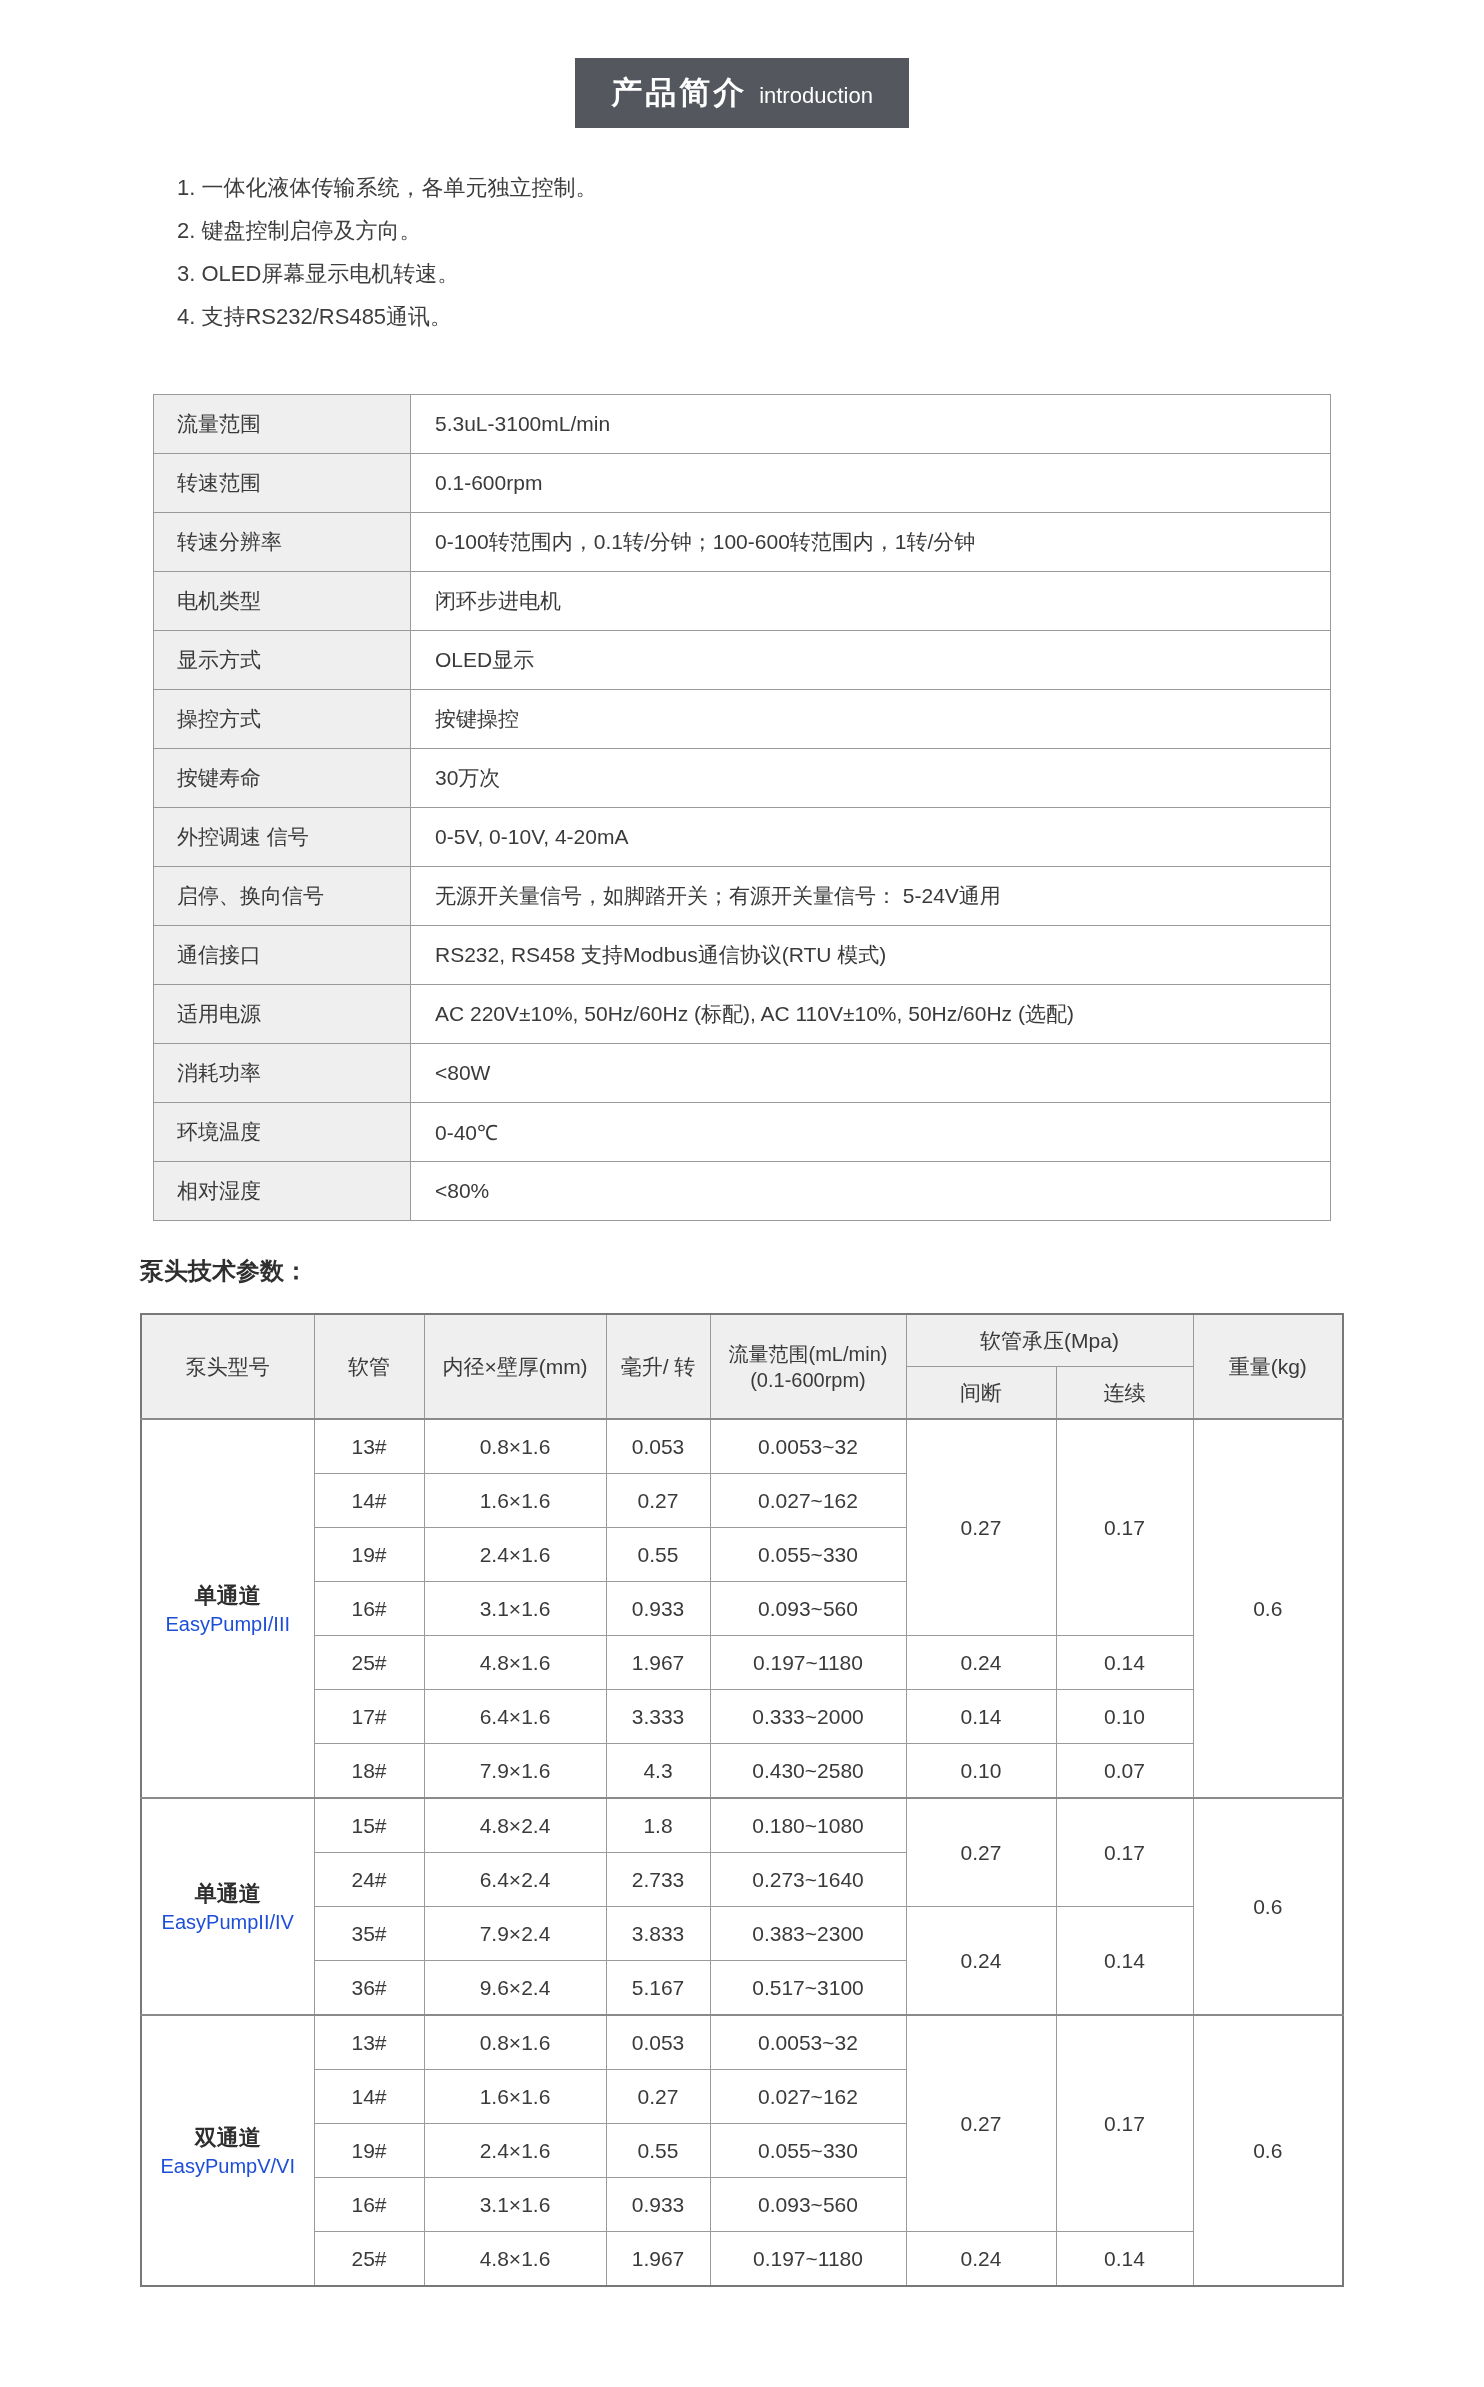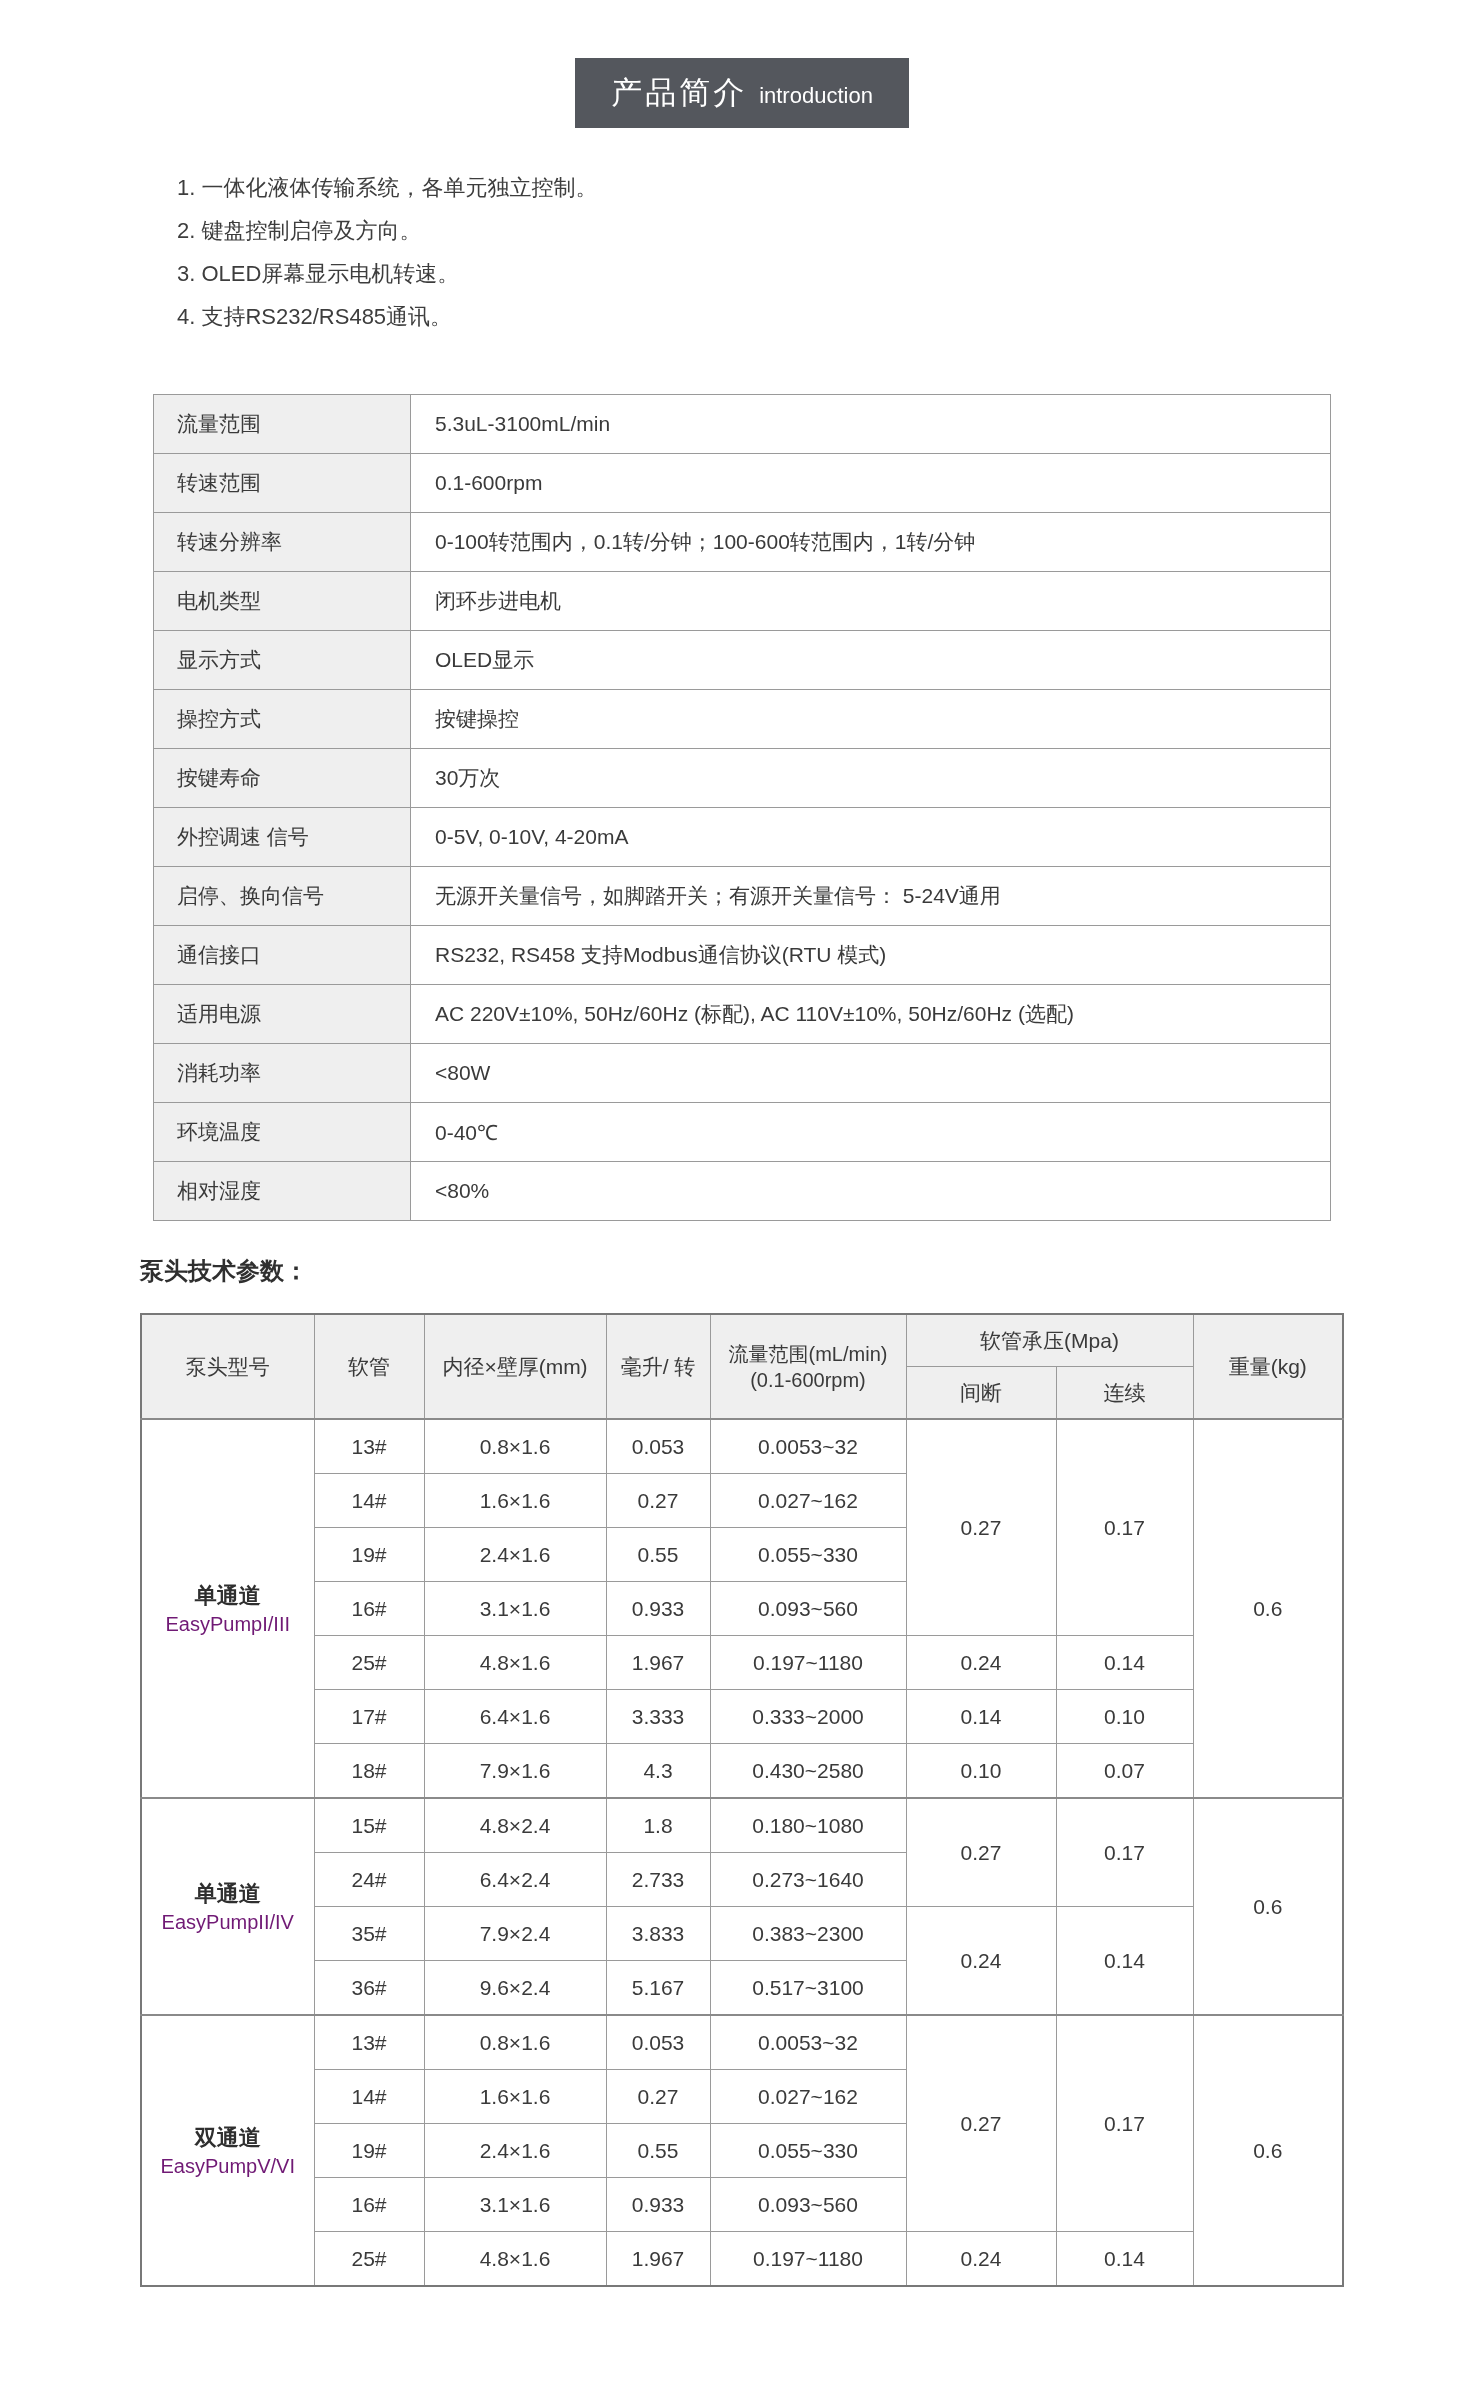--- a/index.html
+++ b/index.html
@@ -38,21 +38,21 @@
     left: 6px;
     right: 6px;
     bottom: -11px;
     height: 20px;
     background: radial-gradient(ellipse 55% 60% at 50% 10%, rgba(25,26,30,0.55) 0%, rgba(25,26,30,0) 70%);
     filter: blur(2px);
     z-index: -1;
   }
   .badge-title {
     font-size: 31px;
-    font-weight: normal;
+    font-weight: bold;
     letter-spacing: 3px;
     vertical-align: baseline;
   }
   .badge-sub {
     font-size: 22px;
     margin-left: 12px;
     vertical-align: baseline;
   }
 
   
@@ -113,21 +113,21 @@
     background: #ffffff;
   }
   .pump-table thead th {
     background: #efefef;
     height: 49px;
   }
   .pump-table tbody td { height: 51px; }
   .pump-table tr.group-start td { border-top: 2px solid #8a8a8a; }
   .flow-head-line { line-height: 26px; font-size: 20px; }
   .model-name { font-size: 22px; font-weight: bold; color: #2f2f2f; line-height: 30px; }
-  .model-code { font-size: 20px; color: #701a75; line-height: 26px; }
+  .model-code { font-size: 20px; color: #1d4ed8; line-height: 26px; }
 </style>
 </head>
 <body>
 
 <div class="page">
 
   <div class="badge-wrap first">
     <div class="badge">
       <span class="badge-title">产品简介</span><span class="badge-sub">introduction</span>
     </div>

